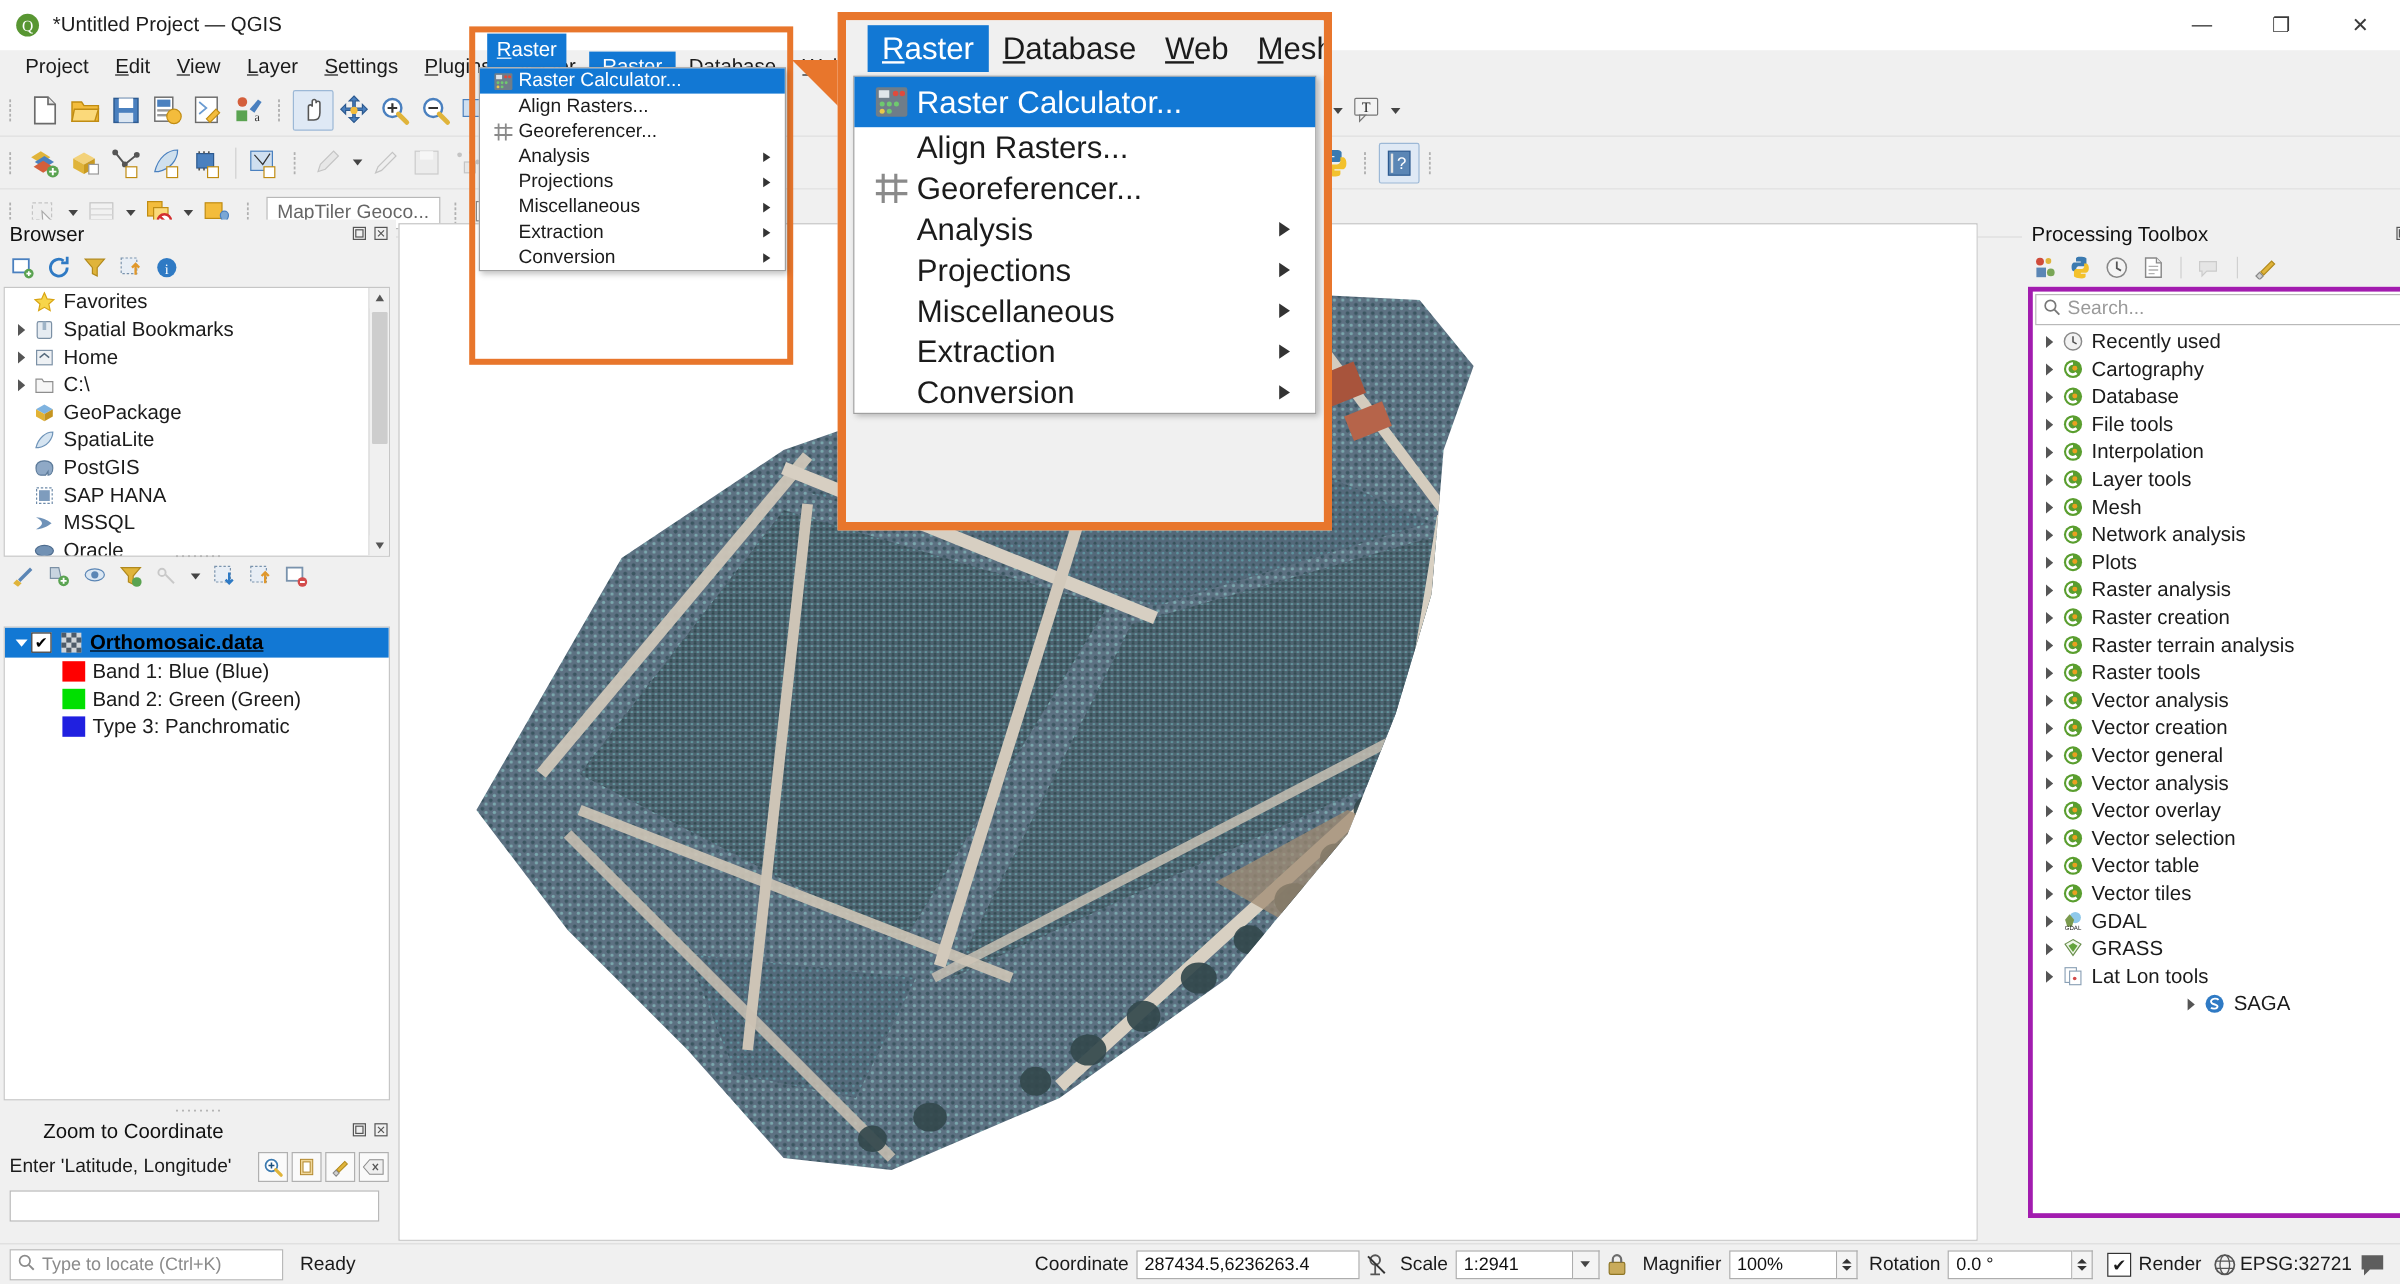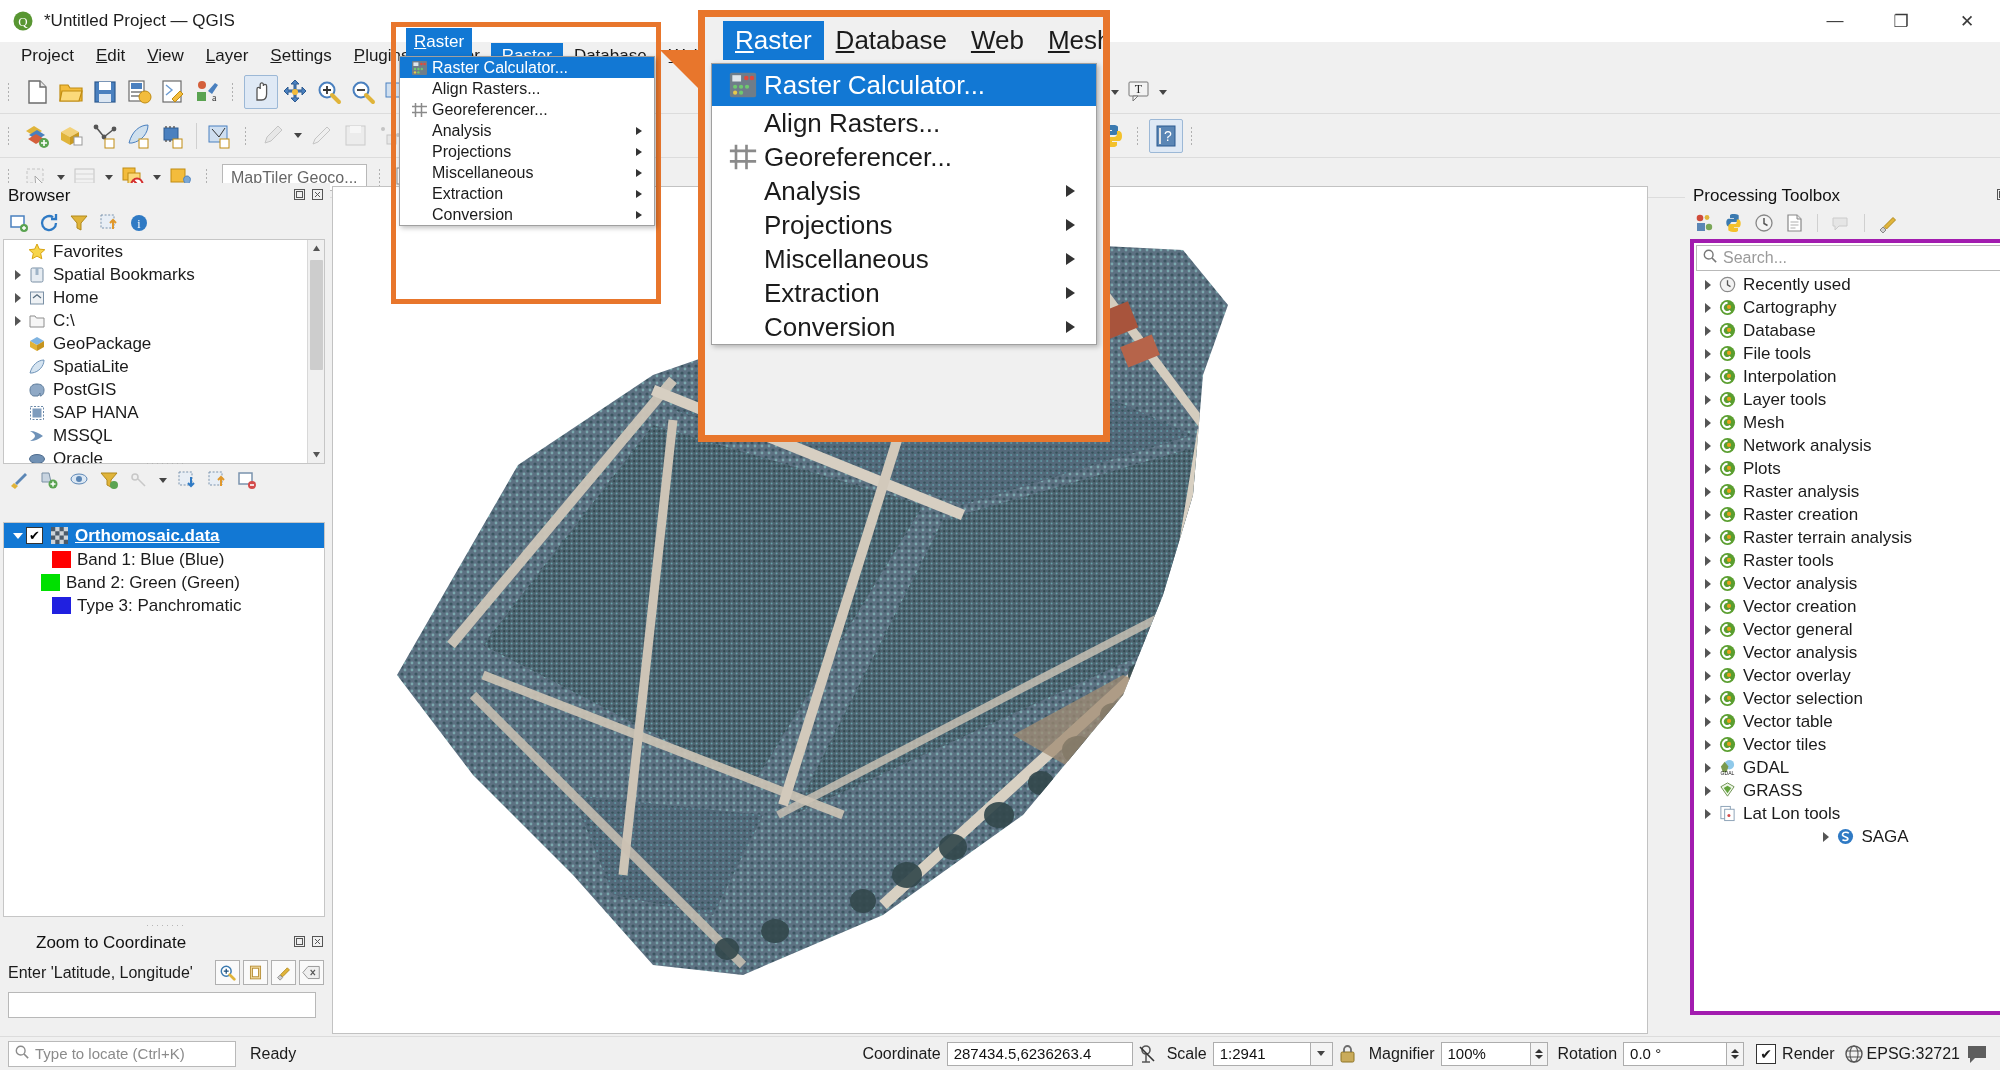--- a/index.html
+++ b/index.html
@@ -77,21 +77,21 @@
   .dock-tools{ height:28px; display:flex; align-items:center; gap:4px; padding-left:6px;}
   .dtool{ width:26px;height:24px;display:flex;align-items:center;justify-content:center;flex:0 0 auto;}
   .tree{
     background:#fff; border:1px solid #c6c6c6; overflow:hidden; position:relative;
   }
   .row{ height:23px; display:flex; align-items:center; padding-left:6px; font-size:17px; white-space:nowrap;}
   .row .arrow{ width:16px; display:flex; justify-content:center; align-items:center; flex:0 0 auto;}
   .row .arrow.has:after{ content:""; border-top:5px solid transparent;border-bottom:5px solid transparent;border-left:6px solid #555;}
   .row .arrow.down:after{ content:""; border-left:5px solid transparent;border-right:5px solid transparent;border-top:6px solid #fff; }
   .row .ico{ width:22px;height:19px; margin-right:5px; display:flex;align-items:center;justify-content:center;flex:0 0 auto;}
-  .row.sel{ background:#1278d4; color:#ffffff;}
+  .row.sel{ background:#1278d4; color:#000000;}
   .row.sel .lbl{ text-decoration:underline; font-weight:bold;}
   .vscroll{ position:absolute; right:0; top:0; width:17px; bottom:0; background:#f0f0f0; border-left:1px solid #d8d8d8;}
   .vsarrow{ width:17px;height:17px;display:flex;align-items:center;justify-content:center;background:#f0f0f0;}
   .vsthumb{ position:absolute;left:2px;width:13px;background:#cdcdcd;border-radius:1px;}
   .splitter{ height:8px; display:flex; align-items:center; justify-content:center; }
   .splitter:after{ content:""; width:40px;height:3px;
      background-image:radial-gradient(circle,#b5b5b5 1px,transparent 1px); background-size:5px 3px;}
 
   .chk{ width:17px;height:17px;border:1px solid #333;background:#fff;display:flex;align-items:center;justify-content:center;
         flex:0 0 auto;margin-right:5px;}
@@ -667,21 +667,21 @@
             <rect x="4" y="12" width="4" height="4" fill="#4d5b69"></rect>
               <rect x="12" y="12" width="4" height="4" fill="#4d5b69"></rect>
           </svg>
         </span>
         <span class="lbl">Orthomosaic.data</span>
       </div>
       <div class="row" style="padding-left:48px;">
         <span class="swatch" style="background:#ff0000;"></span>
         <span class="lbl">Band 1: Blue (Blue)</span>
       </div>
-      <div class="row" style="padding-left:37px;">
+      <div class="row" style="padding-left:48px;">
         <span class="swatch" style="background:#00e000;"></span>
         <span class="lbl">Band 2: Green (Green)</span>
       </div>
       <div class="row" style="padding-left:48px;">
         <span class="swatch" style="background:#2020e0;"></span>
         <span class="lbl">Type 3: Panchromatic</span>
       </div>
     </div>
   </div>
 

